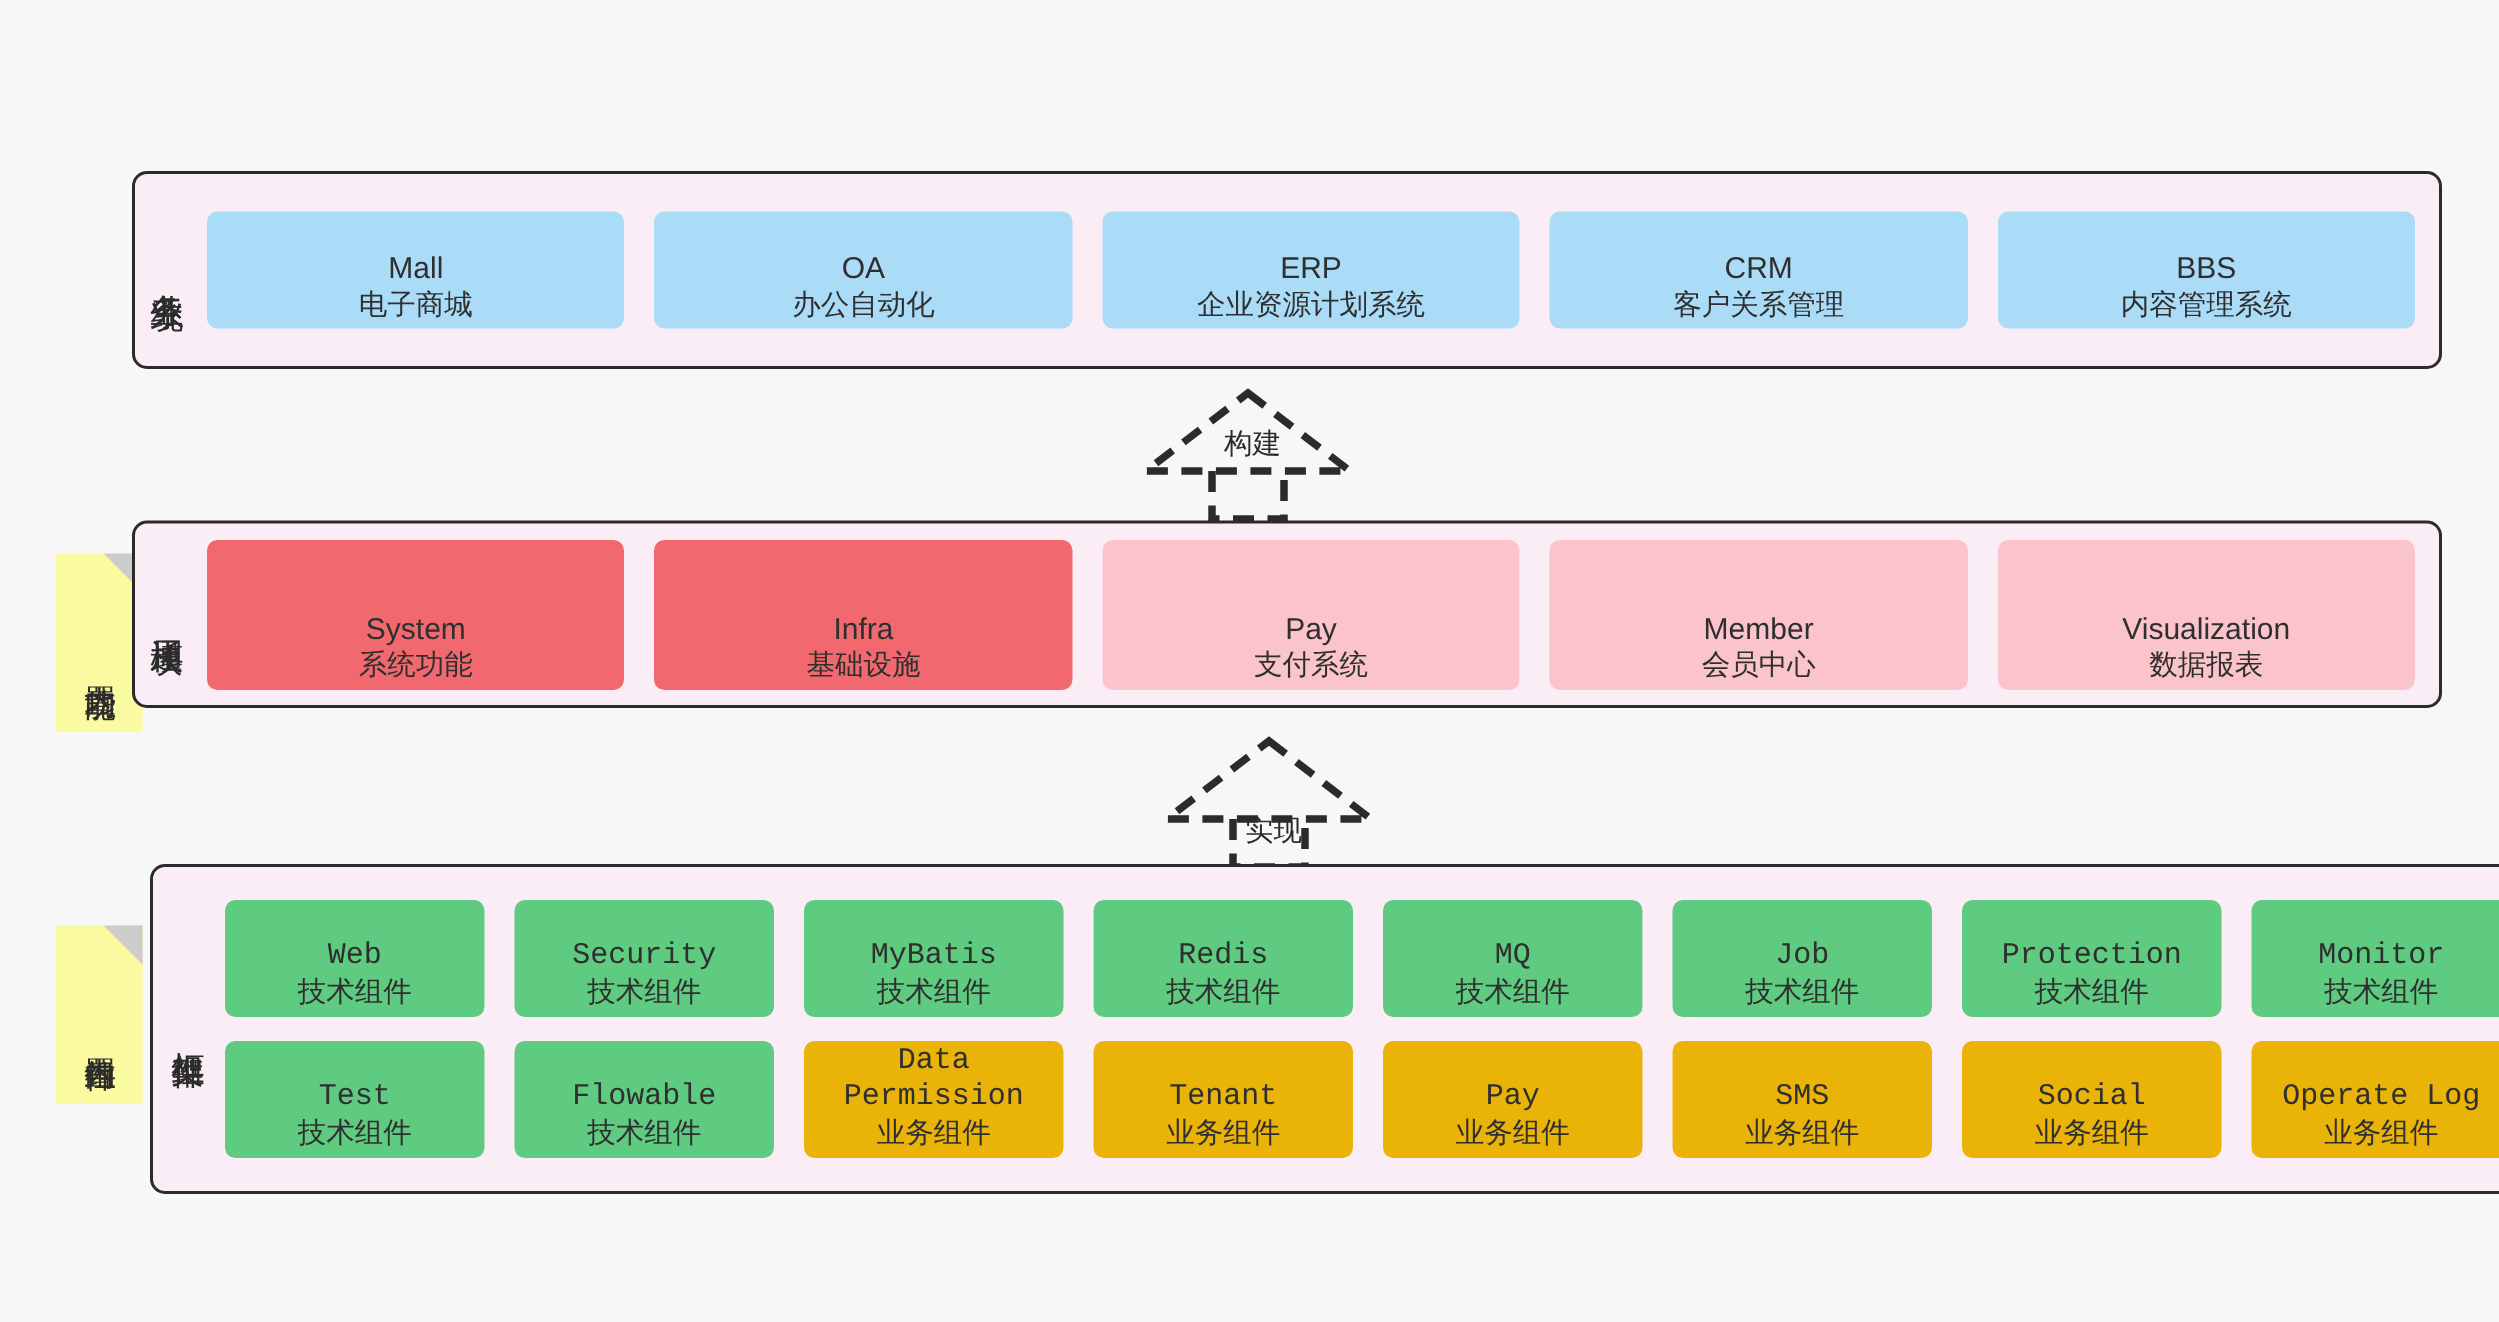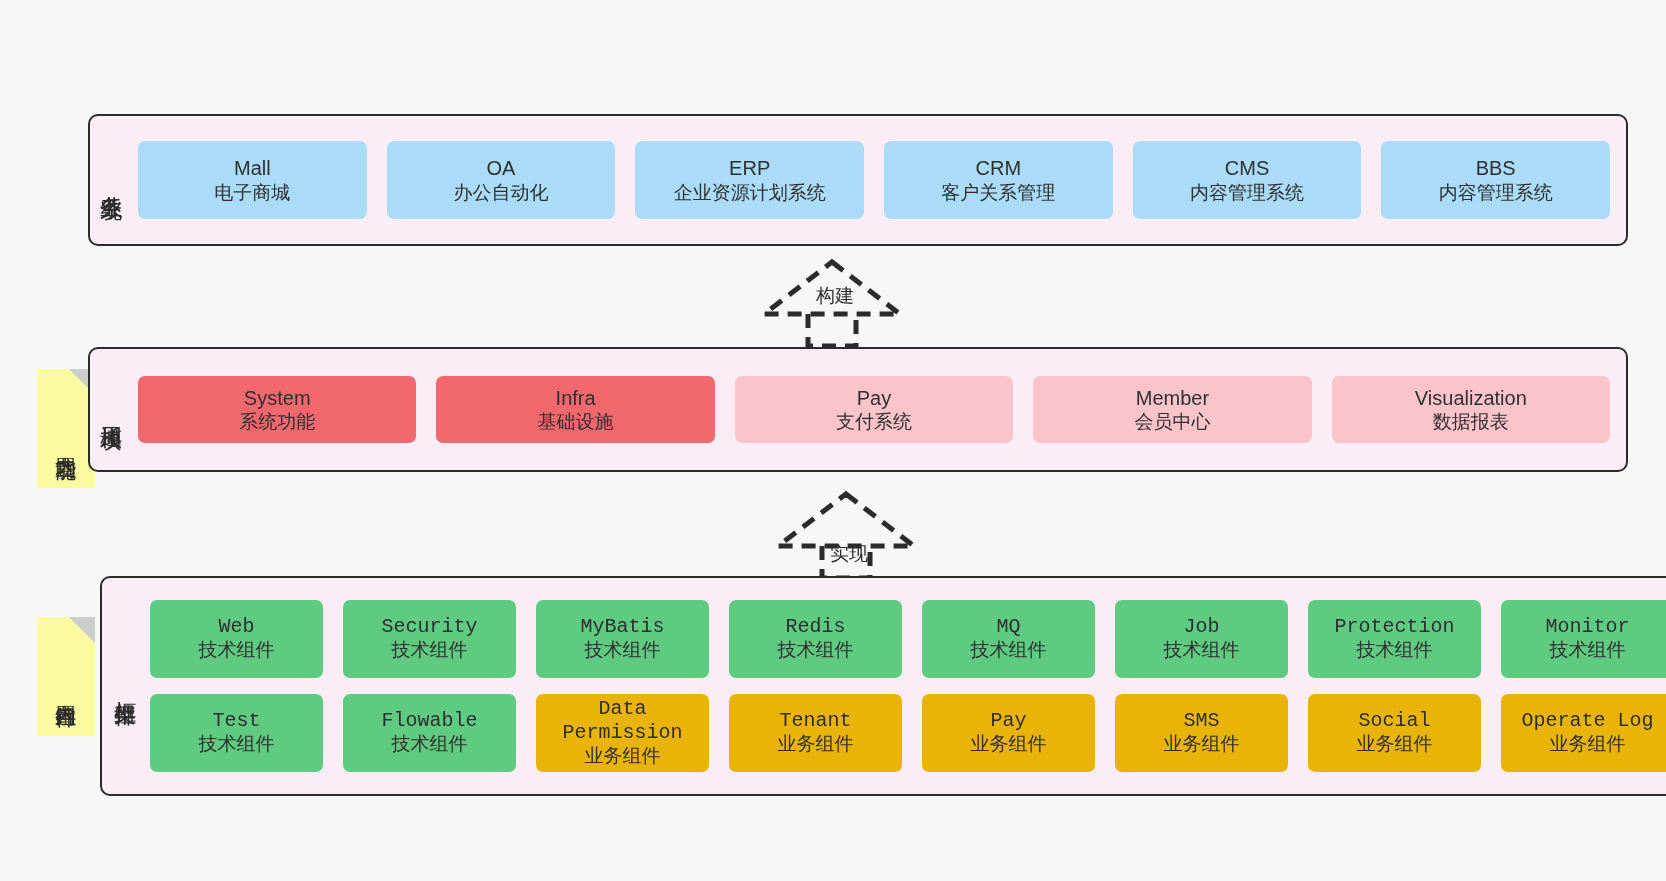--- a/index.html
+++ b/index.html
@@ -56,37 +56,37 @@
     gap: 20px;
   }
 
   
   .box {
     flex: 1 1 0;
     border-radius: 7px;
     display: flex;
     flex-direction: column;
     align-items: center;
-    justify-content: center;
+    justify-content: flex-end;
     text-align: center;
     box-sizing: border-box;
     padding: 4px 6px;
   }
   .box .l1 {
     font-size: 20px;
     line-height: 1.22;
     color: #2f2f2f;
   }
   .box .l2 {
     font-size: 19px;
     line-height: 1.22;
     color: #2f2f2f;
   }
   .h-biz { height: 78px; }
-  .h-mod { height: 67px; }
+  .h-mod { height: 100px; }
   .h-fw  { height: 78px; }
 
   .c-blue       { background: #aadcf8; }
   .c-red        { background: #f2686f; }
   .c-pink       { background: #fbc4cb; }
   .c-green      { background: #5ecb81; }
   .c-greenlight { background: #eab308; }
 
   
   .note {
@@ -144,24 +144,20 @@
       </div>
       <div class="box h-biz c-blue">
         <span class="l1">ERP</span>
         <span class="l2">企业资源计划系统</span>
       </div>
       <div class="box h-biz c-blue">
         <span class="l1">CRM</span>
         <span class="l2">客户关系管理</span>
       </div>
       <div class="box h-biz c-blue">
-        <span class="l1">CMS</span>
-        <span class="l2">内容管理系统</span>
-      </div>
-      <div class="box h-biz c-blue">
         <span class="l1">BBS</span>
         <span class="l2">内容管理系统</span>
       </div>
     </div>
   </div>
 </div>
 
 <div class="arrow" style="left:752px; top:256px; width:160px; height:92px;">
   <svg width="160" height="92" viewBox="0 0 160 92">
     <polygon points="80,6 148,58 12,58" fill="none" stroke="#2b2b2b" stroke-width="5" stroke-dasharray="14,9" stroke-linecap="butt"></polygon>

